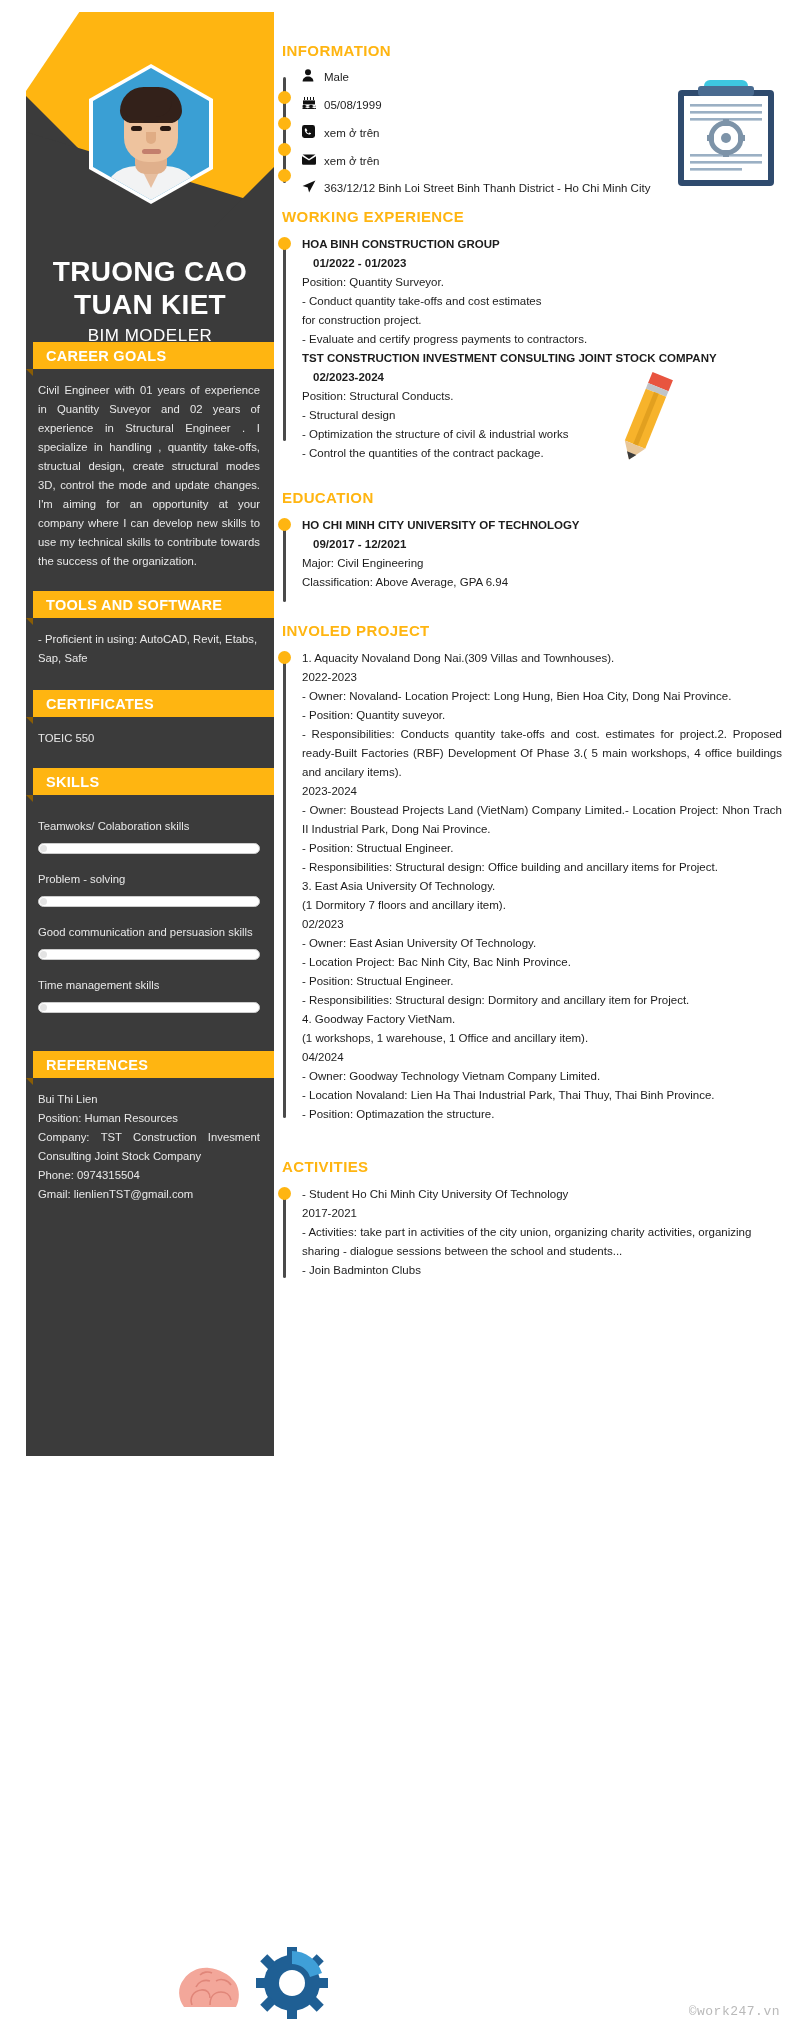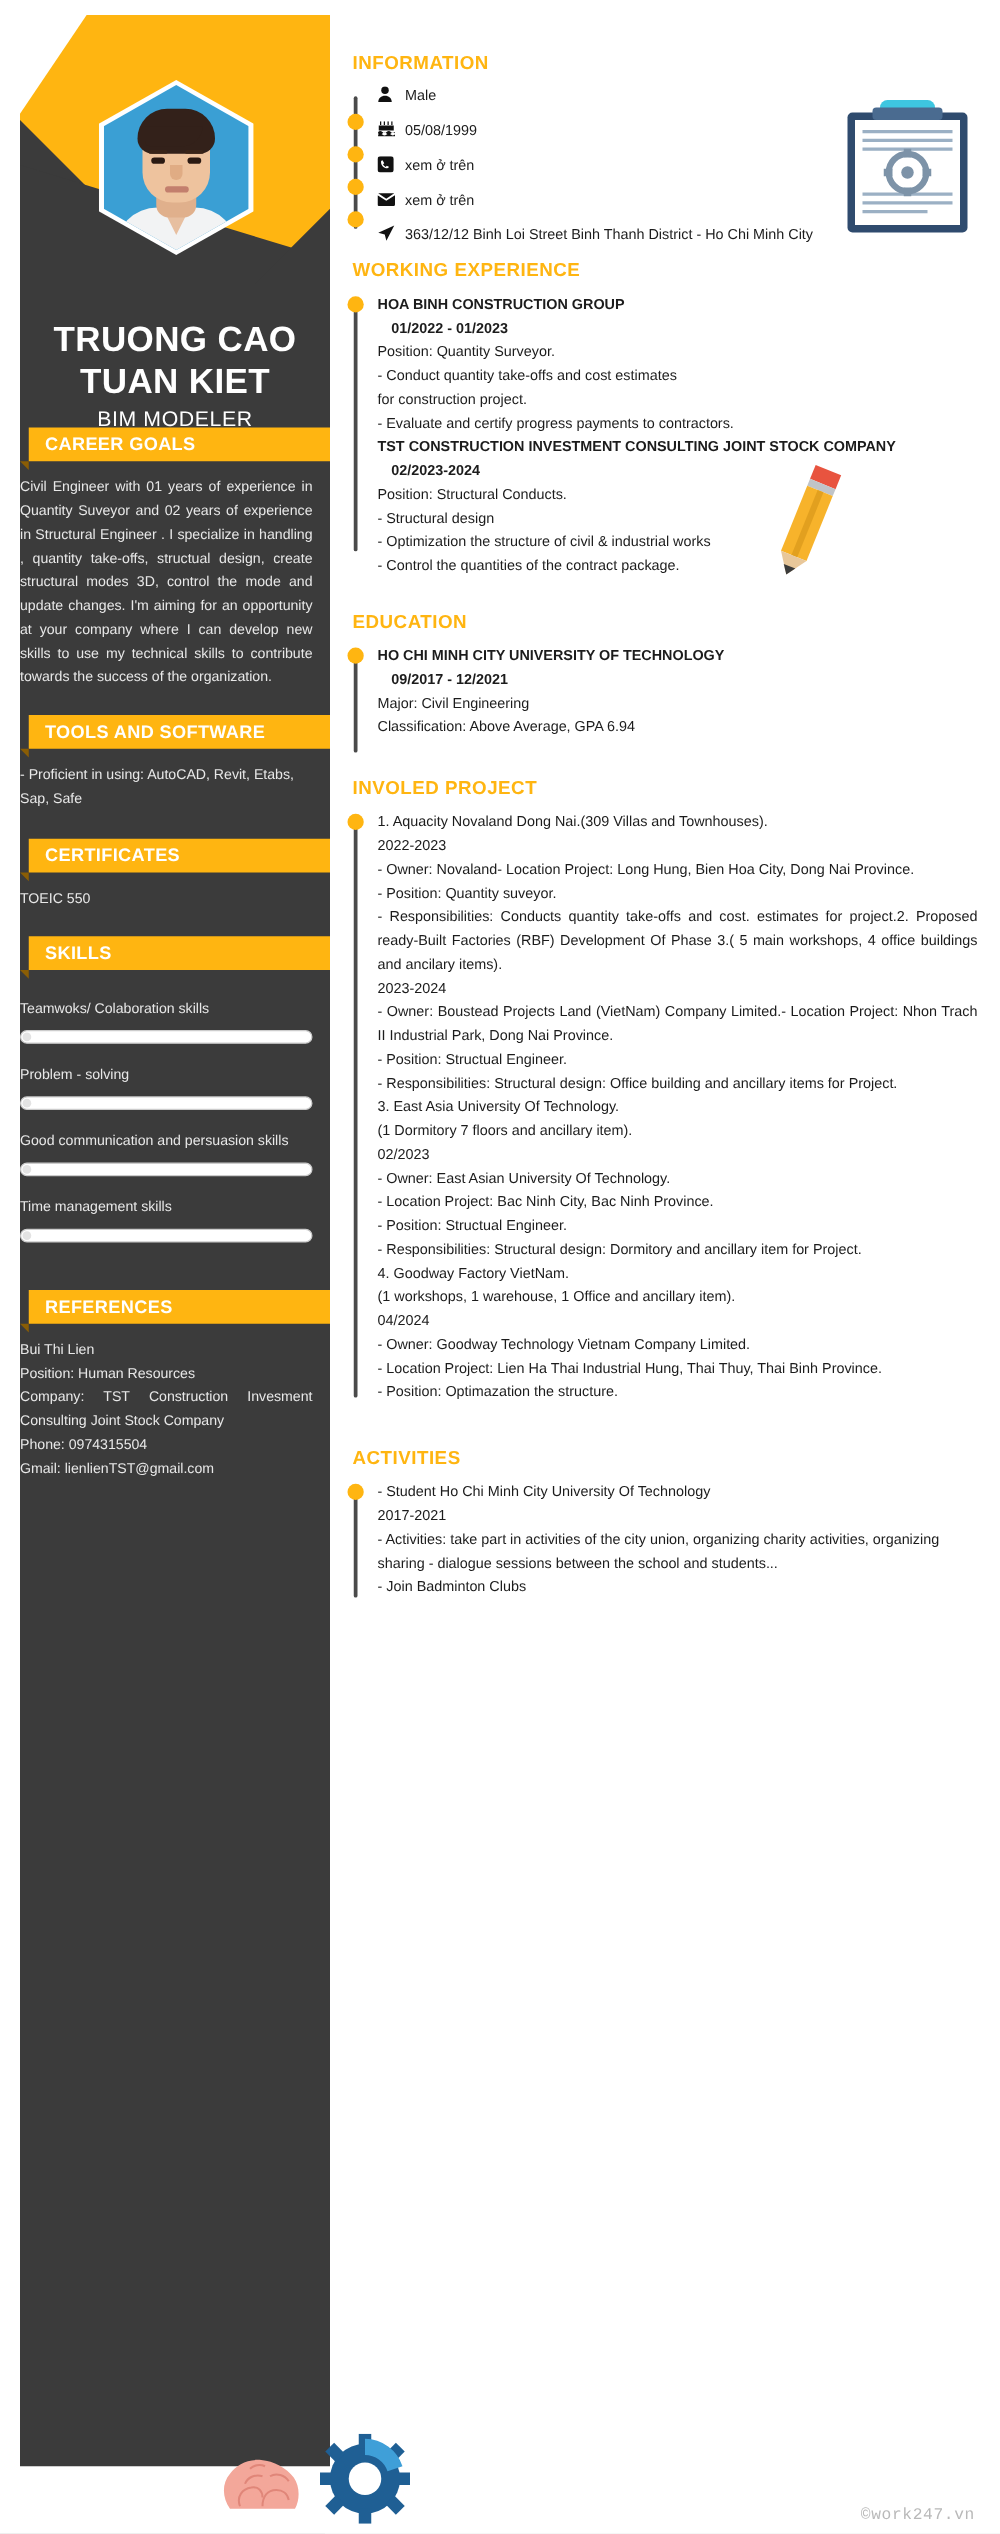--- a/index.html
+++ b/index.html
@@ -12,24 +12,24 @@
     position: relative;
     width: 800px;
     height: 2027px;
     background: #ffffff;
     overflow: hidden;
   }
 
   
   #left-col {
     position: absolute;
-    left: 16px;
+    left: 26px;
     top: 12px;
     width: 248px;
-    height: 1961px;
+    height: 1444px;
     background: #3b3b3b;
     overflow: hidden;
     z-index: 3;
   }
   
   .hdr-yellow {
     position: absolute;
     left: 0; top: 0;
     width: 248px; height: 196px;
     background: #ffb511;
@@ -164,21 +164,21 @@
   
   .lsec-head:after {
     content: "";
     position: absolute;
     left: -7px; top: 27px;
     border-width: 0 7px 7px 0;
     border-style: solid;
     border-color: transparent #8a5d05 transparent transparent;
   }
   .lsec-body {
-    padding: 12px 14px 10px 0;
+    padding: 12px 14px 10px 12px;
     color: #e8e8e8;
     font-size: 11.3px;
     line-height: 19px;
   }
   .justify { text-align: justify; }
 
   .skill-row { margin-bottom: 3px; }
   .skill-label {
     color: #e8e8e8;
     font-size: 11.3px;
@@ -561,21 +561,21 @@
           <p>(1 Dormitory 7 floors and ancillary item).</p>
           <p>   02/2023</p>
           <p>- Owner: East Asian University Of Technology.</p>
           <p>- Location Project: Bac Ninh City, Bac Ninh Province.</p>
           <p>- Position: Structual Engineer.</p>
           <p>- Responsibilities: Structural design: Dormitory and ancillary item for Project.</p>
           <p>4. Goodway Factory VietNam.</p>
           <p>(1 workshops, 1 warehouse, 1 Office and ancillary item).</p>
           <p>   04/2024</p>
           <p>- Owner: Goodway Technology Vietnam Company Limited.</p>
-          <p>- Location Project: Lien Ha Thai Industrial Hung, Thai Thuy, Thai Binh Province.</p>
+          <p>- Location Novaland: Lien Ha Thai Industrial Park, Thai Thuy, Thai Binh Province.</p>
           <p>- Position: Optimazation the structure.</p>
         </div>
       </div>
     </div>
 
     <div style="margin-top:34px">
       <div class="rsec-title">ACTIVITIES</div>
       <div class="tl" style="position:relative;padding-left:30px">
         <div class="tl-line" style="top:8px;bottom:2px"></div>
         <div class="tl-dot" style="top:2px"></div>

